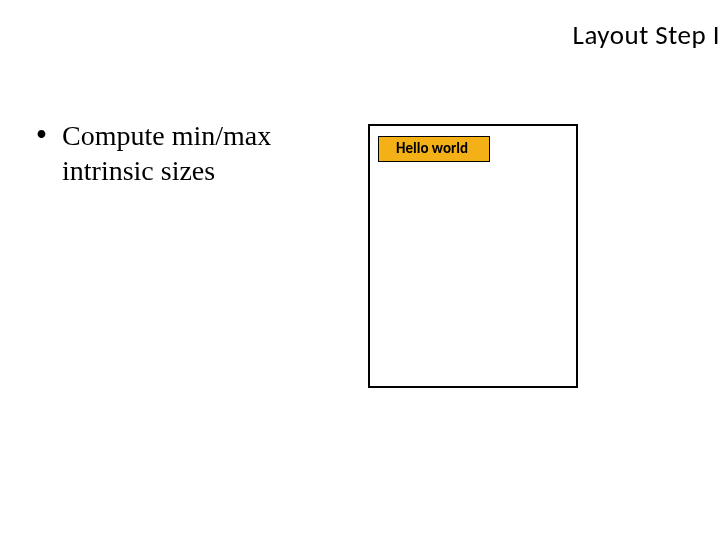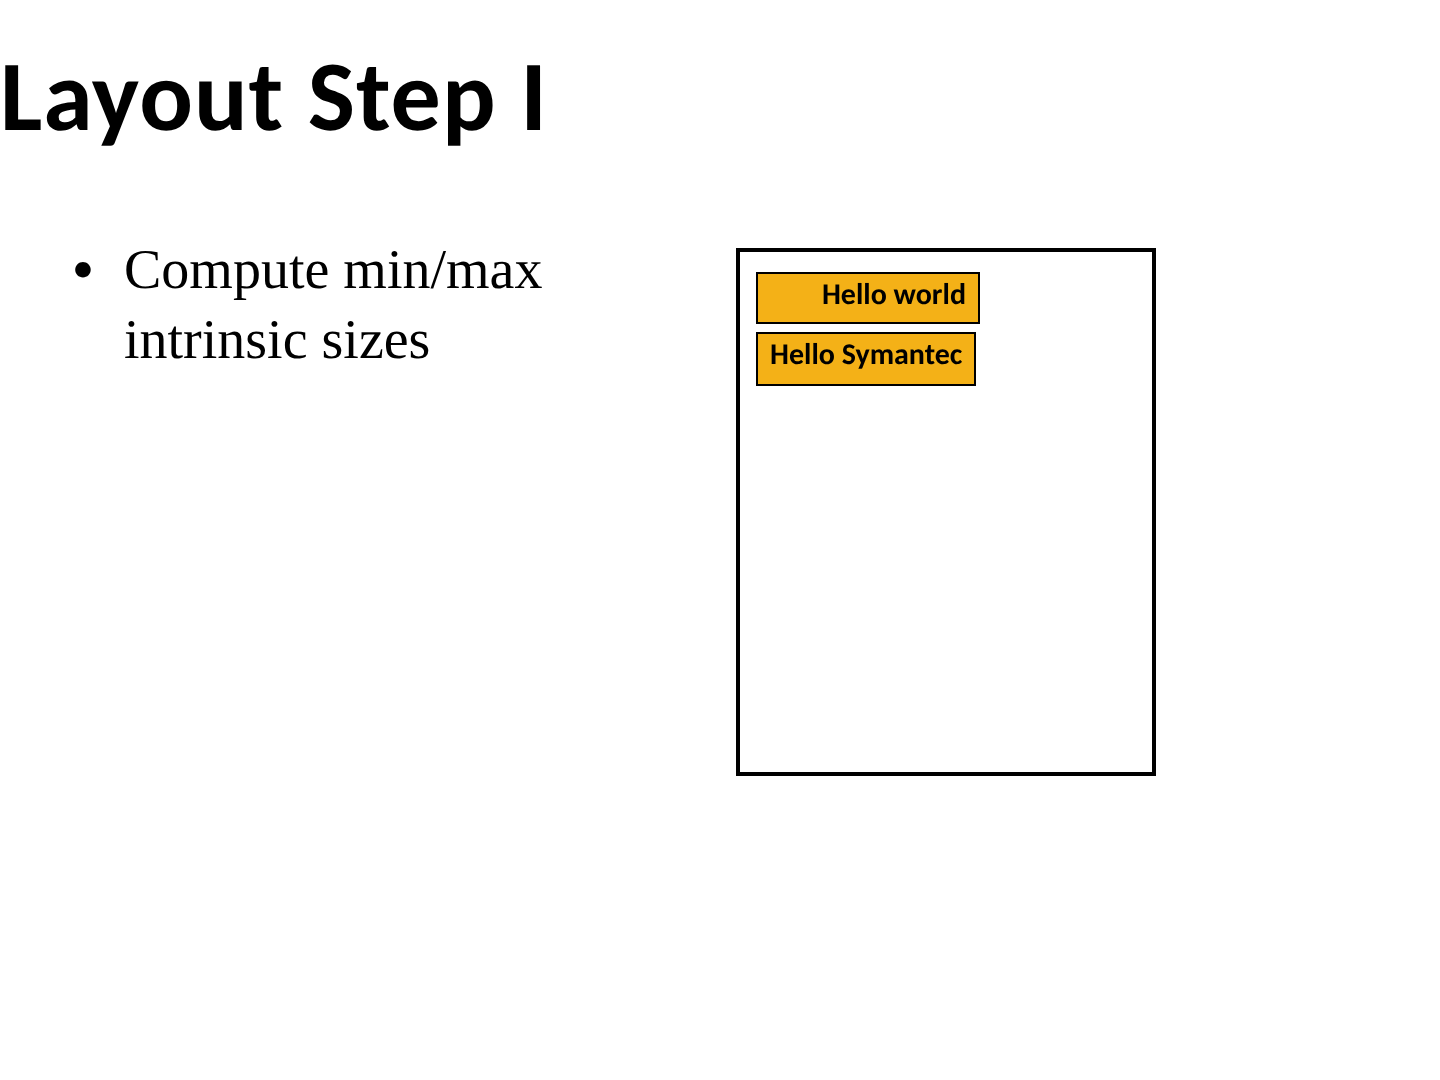--- a/index.html
+++ b/index.html
@@ -15,23 +15,23 @@
     position: relative;
     width: 720px;
     height: 540px;
     box-sizing: border-box;
   }
   .title {
     position: absolute;
     top: 18px;
     left: 0;
     width: 100%;
-    text-align: left;
-    font-size: 50px;
-    font-weight: 700;
+    text-align: right;
+    font-size: 27px;
+    font-weight: 400;
     letter-spacing: 0.5px;
   }
   .bullet-area {
     position: absolute;
     top: 118px;
     left: 36px;
     width: 300px;
     font-size: 28px;
     line-height: 1.25;
   }
@@ -56,41 +56,39 @@
     height: 264px;
     border: 2px solid #000;
     box-sizing: border-box;
     padding: 10px 8px;
   }
   .box {
     border: 1px solid #000;
     background: #f4b117;
     font-size: 15px;
     font-weight: 600;
-    padding: 3px 6px 4px 6px;
-    margin-bottom: 4px;
+    padding: 3px 6px 4px 17px;
+    margin-bottom: 16px;
     width: fit-content;
     box-sizing: border-box;
     line-height: 1.15;
-    text-align: right;
   }
   .box.b1 { min-width: 112px; }
 </style>
 </head>
 <body>
 
 <div class="slide">
 
   <div class="title">Layout Step I</div>
 
   <div class="bullet-area">
     <div class="bullet-row">
       <div class="bullet-dot">•</div>
       <div class="bullet-text">Compute min/max intrinsic sizes</div>
     </div>
   </div>
 
   <div class="diagram">
     <div class="box b1">Hello world</div>
-    <div class="box">Hello Symantec</div>
   </div>
 
 </div>
 
 </body></html>

